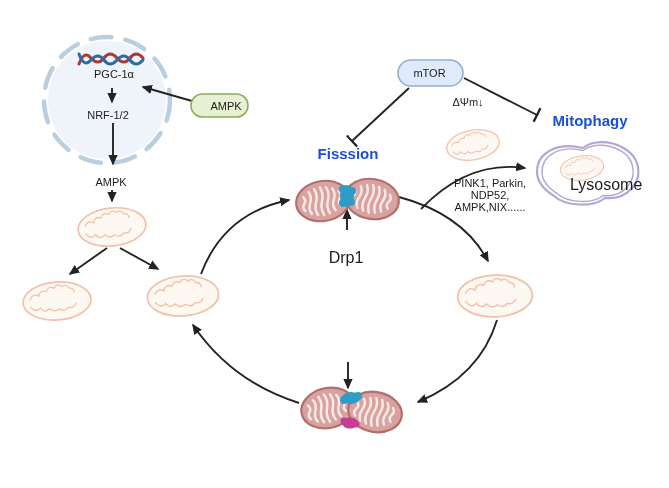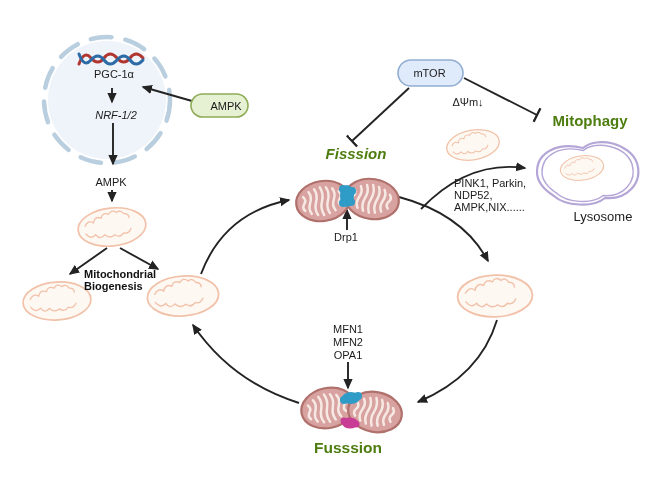--- a/index.html
+++ b/index.html
@@ -1,26 +1,26 @@
 <!DOCTYPE html>
 <html><head>
 <meta charset="utf-8">
 <style>
   html,body{margin:0;padding:0;background:#fff;}
   .canvas{
     position:relative;width:669px;height:488px;background:#ffffff;
     font-family:"Liberation Sans",sans-serif;overflow:hidden;
   }
   .canvas svg{position:absolute;left:0;top:0;}
-  .lbl{position:absolute;color:#1c1c1c;white-space:nowrap;font-size:11px;line-height:12px;}
-  .lbl.center{text-align:center;}
-  .title{font-weight:bold;font-size:15px;line-height:16px;color:#4d7c0f;}
+  .lbl{position:absolute;color:#1c1c1c;white-space:nowrap;font-size:11px;line-height:12px;text-align:center;}
+  .lbl.center{}
+  .title{font-weight:bold;font-size:15px;line-height:16px;color:#1d4ed8;}
   .big{font-size:15.5px;}
-  .mid{font-size:11px;line-height:13px;}
-  .small{font-size:13px;margin-top:32px;}
+  .mid{font-size:16px;line-height:13px;margin-top:20px;}
+  .small{font-size:16px;}
   .bold-sm{font-weight:bold;font-size:11px;line-height:12px;color:#111;}
   .stack div{white-space:nowrap;}
 </style>
 </head>
 <body>
 
 <div class="canvas">
 
 <svg width="669" height="488" viewBox="0 0 669 488">
   <defs>
@@ -120,45 +120,35 @@
 
   <g>
     <rect x="191" y="94" width="57" height="23" rx="11.5" stroke-width="1.6" fill="#e6f0d2" stroke="#8fac58"></rect>
   </g>
   <g>
     <rect x="398" y="60" width="65" height="26" rx="13" stroke-width="1.6" fill="#dfeafa" stroke="#92aed2"></rect>
   </g>
 </svg>
 
 <div class="lbl center" style="left:85px;top:68px;width:58px;">PGC-1α</div>
-<div class="lbl center" style="left:87px;top:109px;width:58px;font-style:italic;">NRF-1/2</div>
+<div class="lbl center" style="left:79px;top:109px;width:58px;">NRF-1/2</div>
 <div class="lbl center" style="left:86px;top:176px;width:50px;">AMPK</div>
 <div class="lbl center" style="left:191px;top:100px;width:70px;">AMPK</div>
 <div class="lbl center" style="left:398px;top:67px;width:63px;">mTOR</div>
 
-<div class="lbl center title" style="left:306px;top:146px;width:100px;font-style:italic;">Fisssion</div>
+<div class="lbl center title" style="left:298px;top:146px;width:100px;">Fisssion</div>
 <div class="lbl center mid" style="left:318px;top:231px;width:56px;">Drp1</div>
 
 <div class="lbl center" style="left:442px;top:96px;width:52px;">ΔΨm↓</div>
 <div class="lbl center title" style="left:534px;top:113px;width:112px;">Mitophagy</div>
 <div class="lbl center small" style="left:570px;top:179px;width:66px;">Lysosome</div>
 
 <div class="lbl stack" style="left:454px;top:177px;">
   <div>PINK1, Parkin,</div>
   <div>NDP52,</div>
   <div>AMPK,NIX......</div>
 </div>
 
-<div class="lbl stack bold-sm" style="left:84px;top:268px;">
-  <div>Mitochondrial</div>
-  <div>Biogenesis</div>
-</div>
 
 
-<div class="lbl stack mid center" style="left:320px;top:323px;width:56px;">
-  <div>MFN1</div>
-  <div>MFN2</div>
-  <div>OPA1</div>
-</div>
 
-<div class="lbl center title big" style="left:300px;top:440px;width:96px;">Fusssion</div>
 
 </div>
 
 </body></html>

